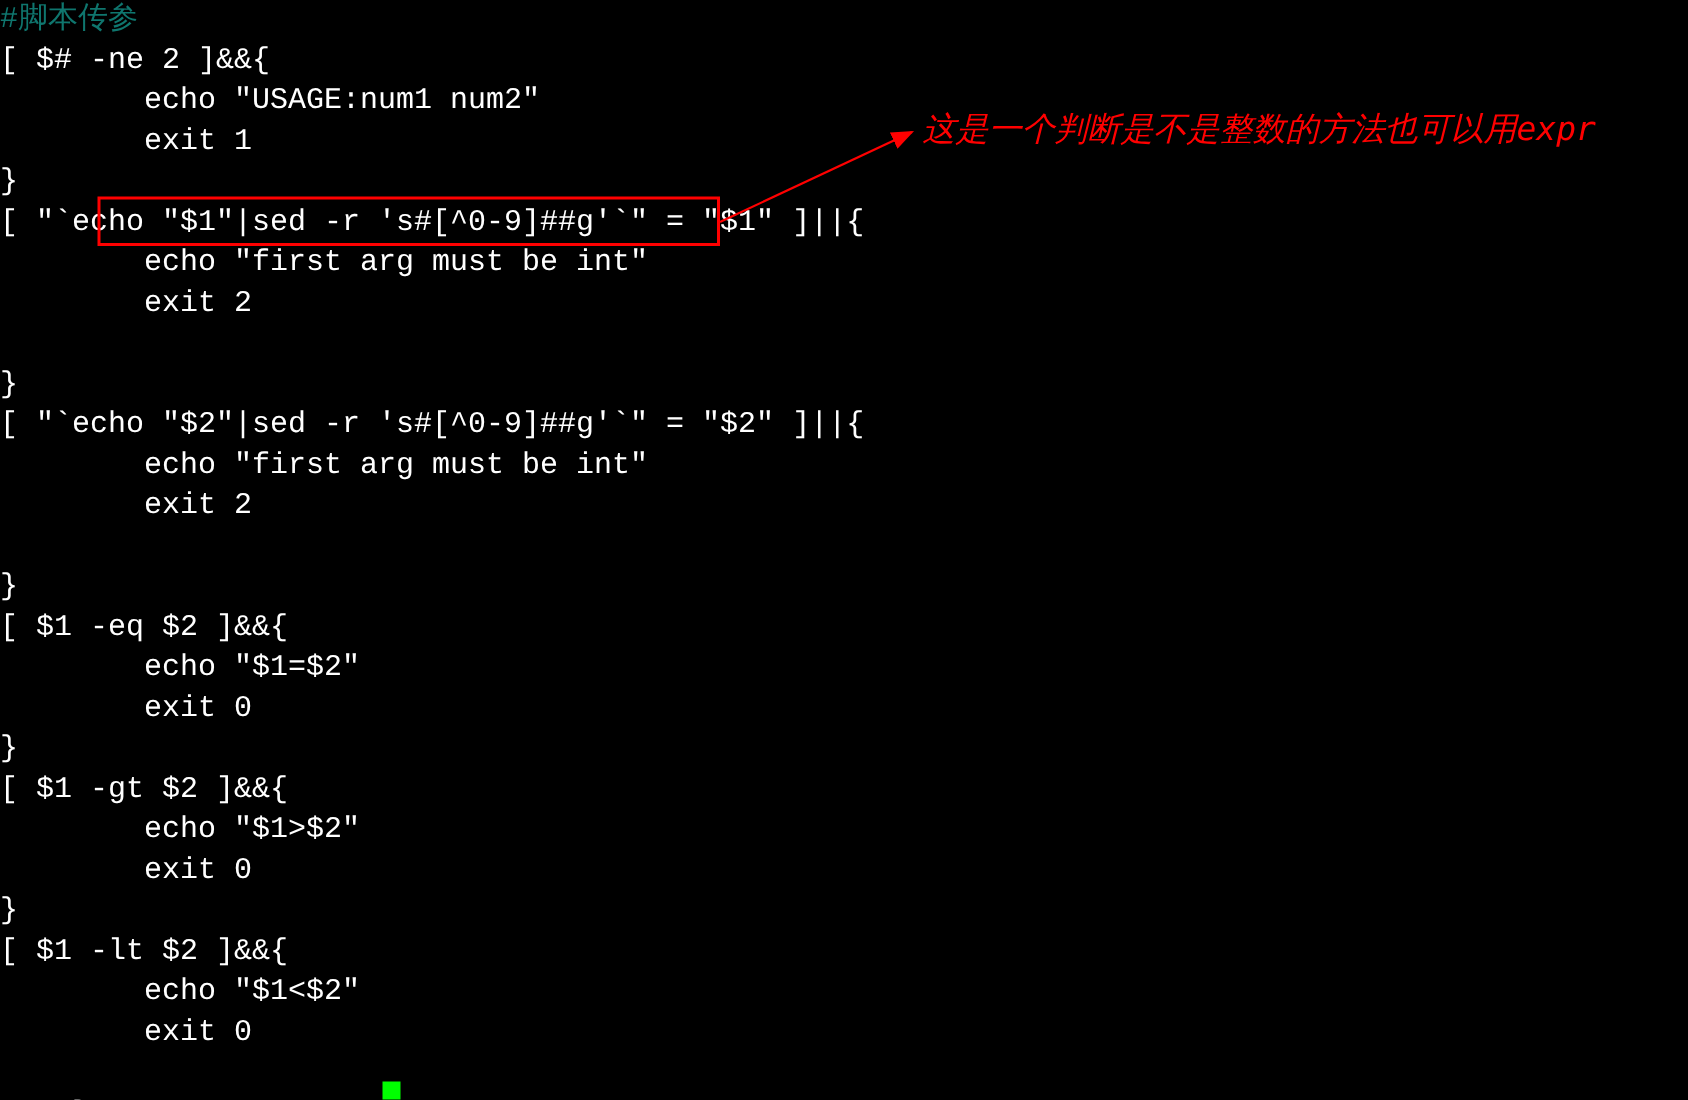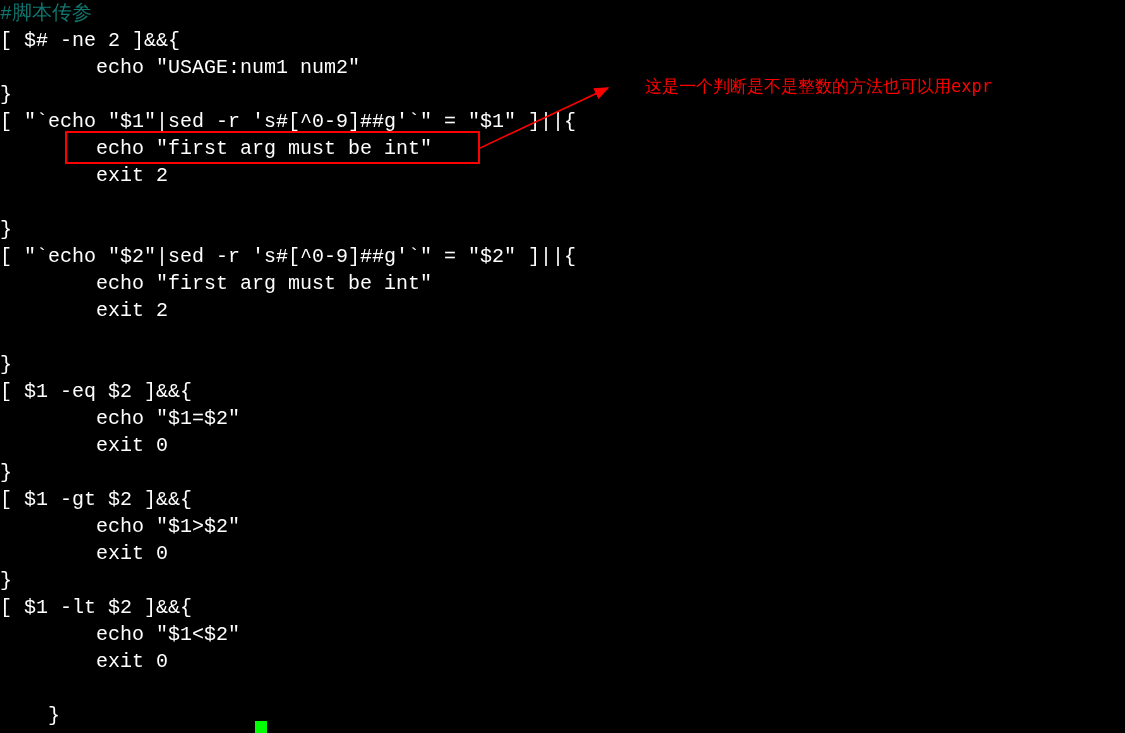--- a/index.html
+++ b/index.html
@@ -35,24 +35,25 @@
       border: 2px solid #ff0000;
       top: 131px;
       left: 65px;
       width: 415px;
       height: 33px;
       pointer-events: none;
     }
     .annotation {
       position: absolute;
       color: #ff0000;
-      font-size: 17px;
+      font-size: 22px;
       font-family: 'SimSun', '宋体', monospace;
       top: 73px;
-      left: 645px;
+      left: 615px;
+      font-style: italic;
     }
     .arrow-svg {
       position: absolute;
       top: 80px;
       left: 480px;
       width: 140px;
       height: 70px;
       pointer-events: none;
     }
     .cursor {
@@ -63,20 +64,21 @@
       vertical-align: text-bottom;
     }
   </style>
 </head>
 <body>
 
 <div class="terminal">
   <div class="line comment">#脚本传参</div>
   <div class="line">[ $# -ne 2 ]&amp;&amp;{</div>
   <div class="line">        echo "USAGE:num1 num2"</div>
+  <div class="line">        exit 1</div>
   <div class="line">}</div>
   <div class="line">[ "`echo "$1"|sed -r 's#[^0-9]##g'`" = "$1" ]||{</div>
   <div class="line">        echo "first arg must be int"</div>
   <div class="line">        exit 2</div>
   <div class="line"></div>
   <div class="line">}</div>
   <div class="line">[ "`echo "$2"|sed -r 's#[^0-9]##g'`" = "$2" ]||{</div>
   <div class="line">        echo "first arg must be int"</div>
   <div class="line">        exit 2</div>
   <div class="line"></div>

